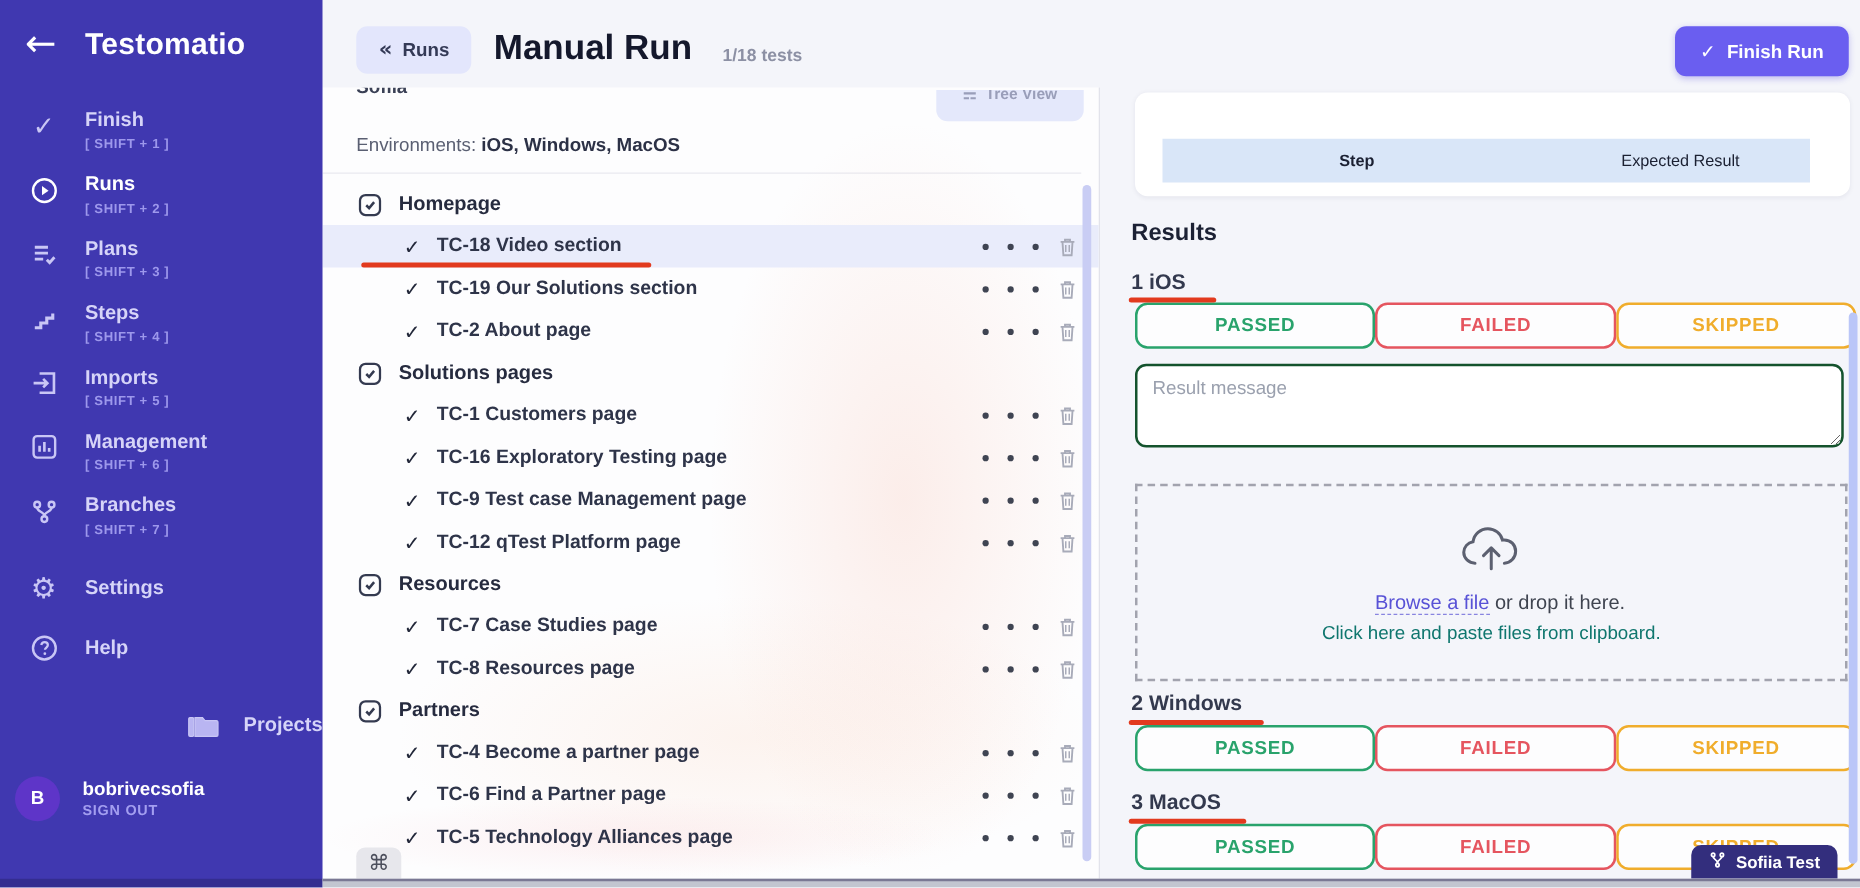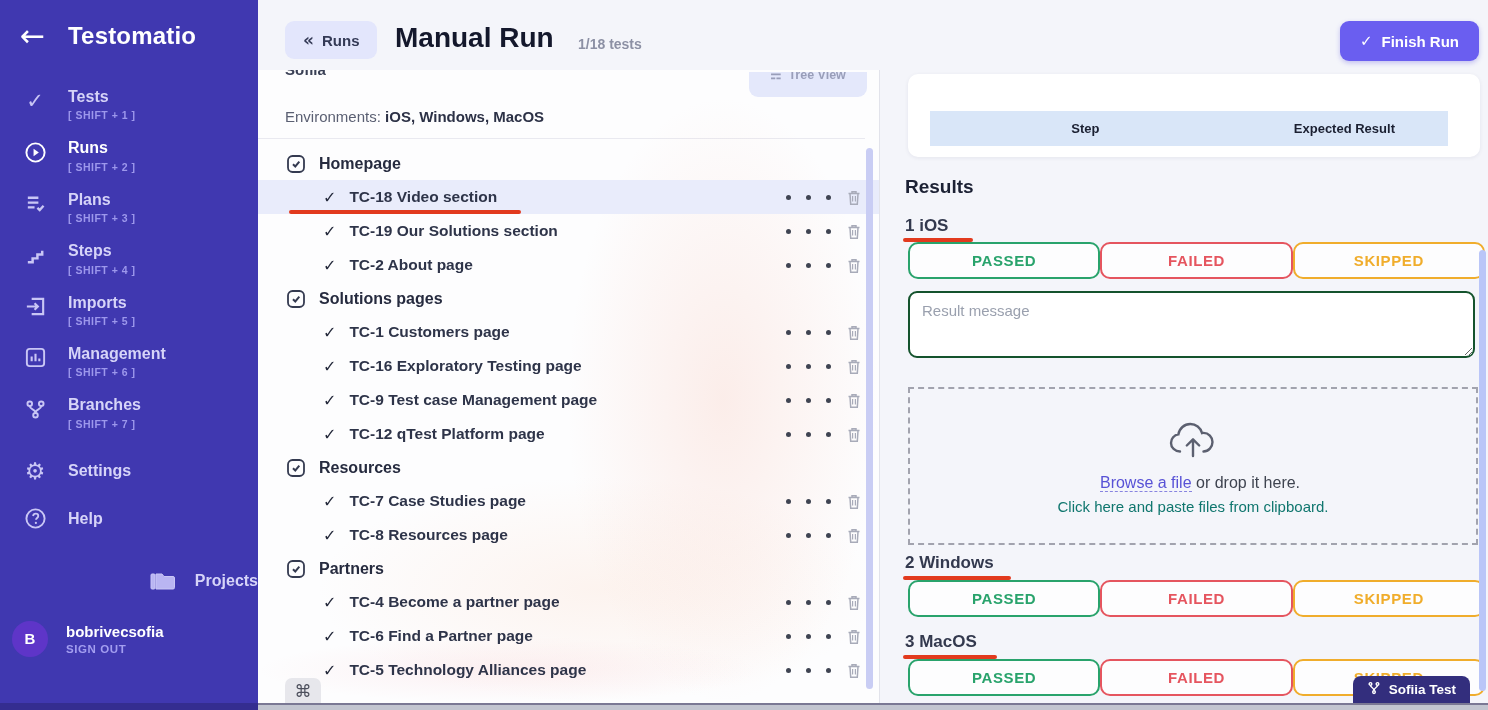--- a/index.html
+++ b/index.html
@@ -65,21 +65,21 @@
   .red-underline { position:absolute; background:#e23a1e; height:4px; border-radius:2px; z-index:3; }
   .ul-tc18 { left:31px; bottom:0px; width:232px; }
   .cmd-btn { position:absolute; left:27px; bottom:0px; width:36px; height:25px; background:#e7e7ec; border:none; border-radius:7px 7px 0 0; font-size:17px; color:#4c4f5c; cursor:pointer; }
   .scroll-left { position:absolute; right:6px; top:78px; bottom:14px; width:7px; background:#c9cdf4; border-radius:4px; }
 
   
   .content-right { position:absolute; top:70px; left:622px; right:0; bottom:7px; overflow:hidden; }
   .step-card { position:absolute; left:28px; right:8px; top:4px; height:83px; background:#fff; border-radius:10px; box-shadow:0 1px 4px rgba(30,30,70,.07); }
   .step-head { position:absolute; left:22px; right:32px; top:37px; height:35px; background:#d9e6f8; display:flex; align-items:center; }
   .step-head .cell1 { width:60%; text-align:center; font-size:13px; font-weight:700; color:#1b2032; }
-  .step-head .cell2 { width:40%; text-align:center; font-size:13px; font-weight:700; color:#1b2032; }
+  .step-head .cell2 { width:40%; text-align:center; font-size:13px; font-weight:400; color:#1b2032; }
   .results-title { position:absolute; left:25px; top:106px; font-size:19px; font-weight:800; color:#1c2134; }
   .env-label { position:absolute; left:25px; font-size:17px; font-weight:600; color:#33394e; }
   .env1-label { top:146px; } .ul-env1 { left:23px; top:168px; width:70px; }
   .env2-label { top:483px; } .ul-env2 { left:23px; top:506px; width:108px; }
   .env3-label { top:562px; } .ul-env3 { left:23px; top:585px; width:94px; }
   .status-row { position:absolute; left:28px; right:3px; display:flex; }
   .row1 { top:172px; } .row2 { top:510px; } .row3 { top:589px; }
   .st-btn { flex:1; height:37px; border-radius:10px; background:#fdfdfe; font-family:inherit; font-size:15px; font-weight:800; letter-spacing:.6px; cursor:pointer; }
   .st-pass { border:2px solid #29a36c; color:#29a36c; }
   .st-fail { border:2px solid #e5555f; color:#e5555f; }
@@ -103,21 +103,21 @@
 
 <div class="sidebar">
   <div class="brand-row">
     <span class="back-arrow glyph">←</span>
     <span class="brand">Testomatio</span>
   </div>
   <div class="nav">
 
     <div class="nav-item">
       <span class="nav-ico glyph">✓</span>
-      <span><span class="nav-label">Tests</span>
+      <span><span class="nav-label">Finish</span>
       <div class="nav-shortcut">[ SHIFT + 1 ]</div></span>
     </div>
 
     <div class="nav-item active">
       <span class="nav-ico">
         <svg width="23" height="23" viewBox="0 0 24 24" fill="none" stroke-width="2">
             <circle cx="12" cy="12" r="9.5"></circle>
             <path d="M10 8.2 L15.5 12 L10 15.8 Z" fill="#fff" stroke="none"></path>
           </svg>
       </span>

